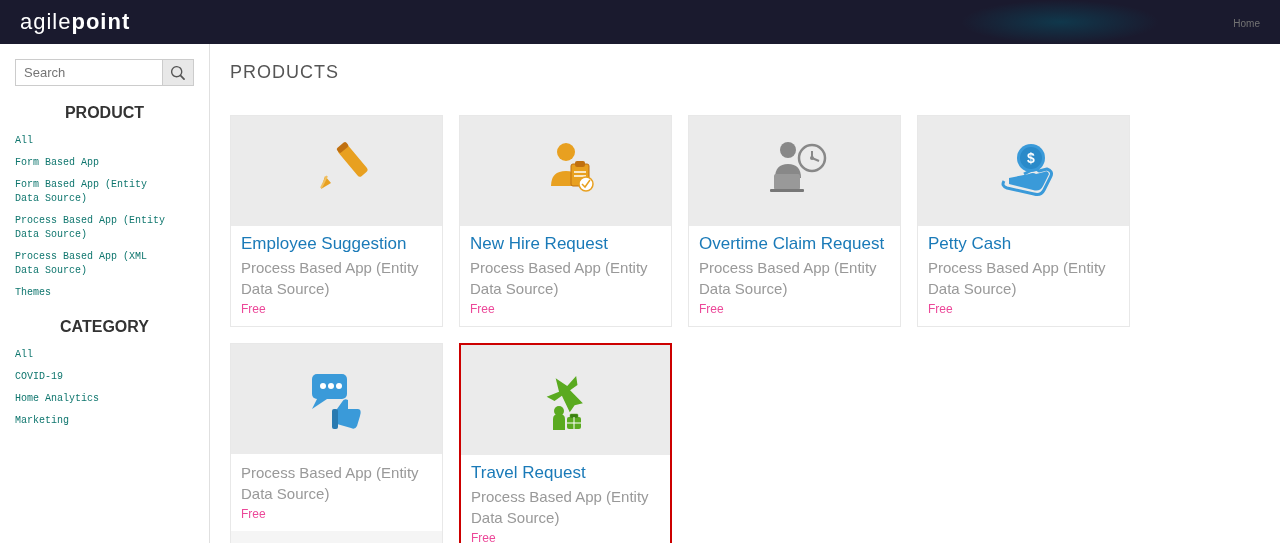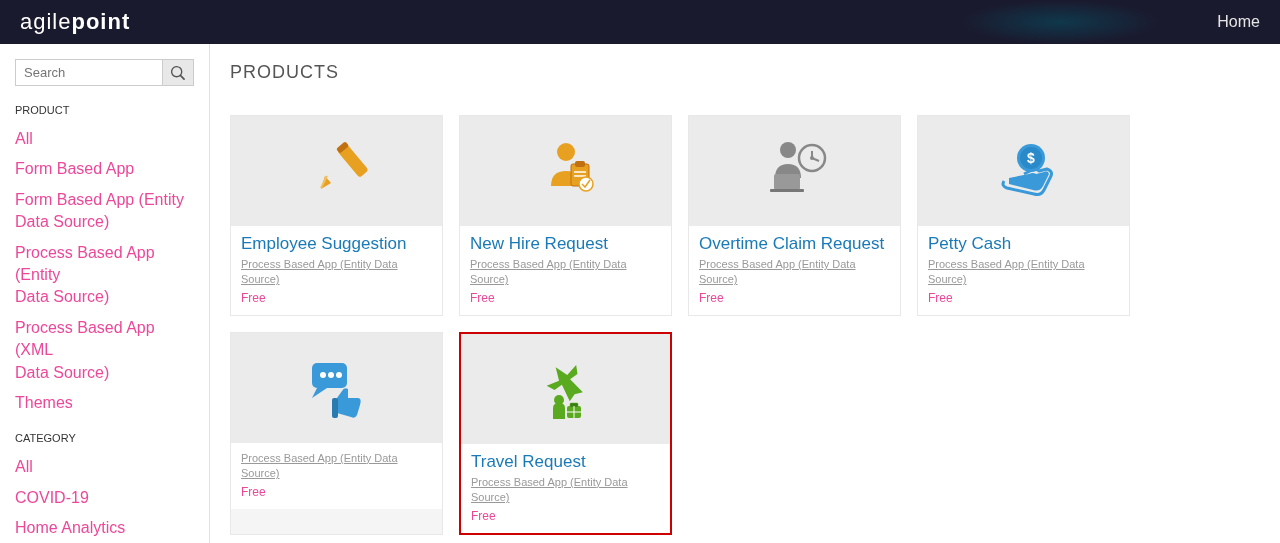--- a/index.html
+++ b/index.html
@@ -27,23 +27,23 @@
       background: radial-gradient(ellipse at center, rgba(0,100,120,0.4) 0%, transparent 70%);
     }
     .logo {
       color: #fff;
       font-size: 22px;
       font-weight: 300;
       letter-spacing: 1px;
     }
     .logo span { font-weight: 700; }
     .header-nav a {
-      color: #e5e5e5;
+      color: #737373;
       text-decoration: none;
-      font-size: 16px;
+      font-size: 10px;
     }
 
     
     .layout {
       display: flex;
       min-height: calc(100vh - 44px);
     }
 
     
     .sidebar {
@@ -72,35 +72,37 @@
       border: none;
       border-left: 1px solid #ccc;
       padding: 5px 8px;
       cursor: pointer;
       display: flex;
       align-items: center;
     }
     .search-icon-svg { width: 14px; height: 14px; fill: #555; }
 
     .sidebar-section-title {
-      font-size: 11px;
-      font-weight: 400;
+      font-size: 16px;
+      font-weight: 700;
       color: #333;
       margin-bottom: 8px;
       margin-top: 4px;
       text-transform: uppercase;
+      text-align: center;
     }
     .sidebar-item {
       display: block;
       padding: 4px 0;
-      color: #ec4899;
+      color: #0f766e;
       text-decoration: none;
-      font-size: 16px;
+      font-size: 10px;
       cursor: pointer;
       line-height: 1.4;
+      font-family: Liberation Mono, monospace;
     }
     .sidebar-divider { height: 10px; }
 
     
     .main {
       flex: 1;
       padding: 18px 20px;
     }
     .page-title {
       font-size: 18px;
@@ -137,24 +139,23 @@
       background: #fff;
     }
     .product-name {
       color: #1a7ab8;
       font-size: 17px;
       font-weight: 400;
       margin-bottom: 3px;
     }
     .product-type {
       color: #999;
-      font-size: 11px;
+      font-size: 15px;
       line-height: 1.4;
       margin-bottom: 3px;
-      text-decoration: underline;
     }
     .product-price {
       color: #ec4899;
       font-size: 12px;
       font-weight: 500;
     }
   </style>
 </head>
 <body>
 

